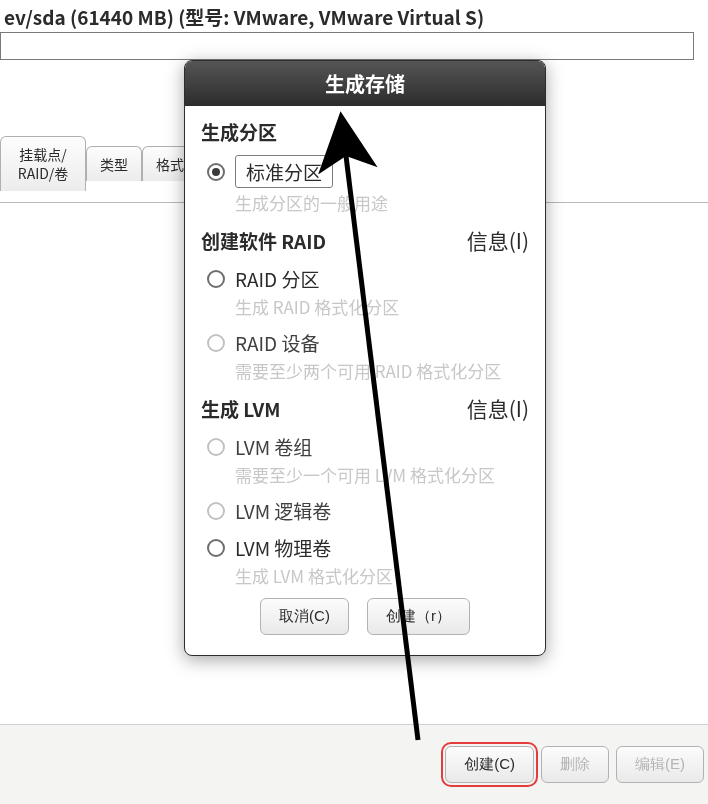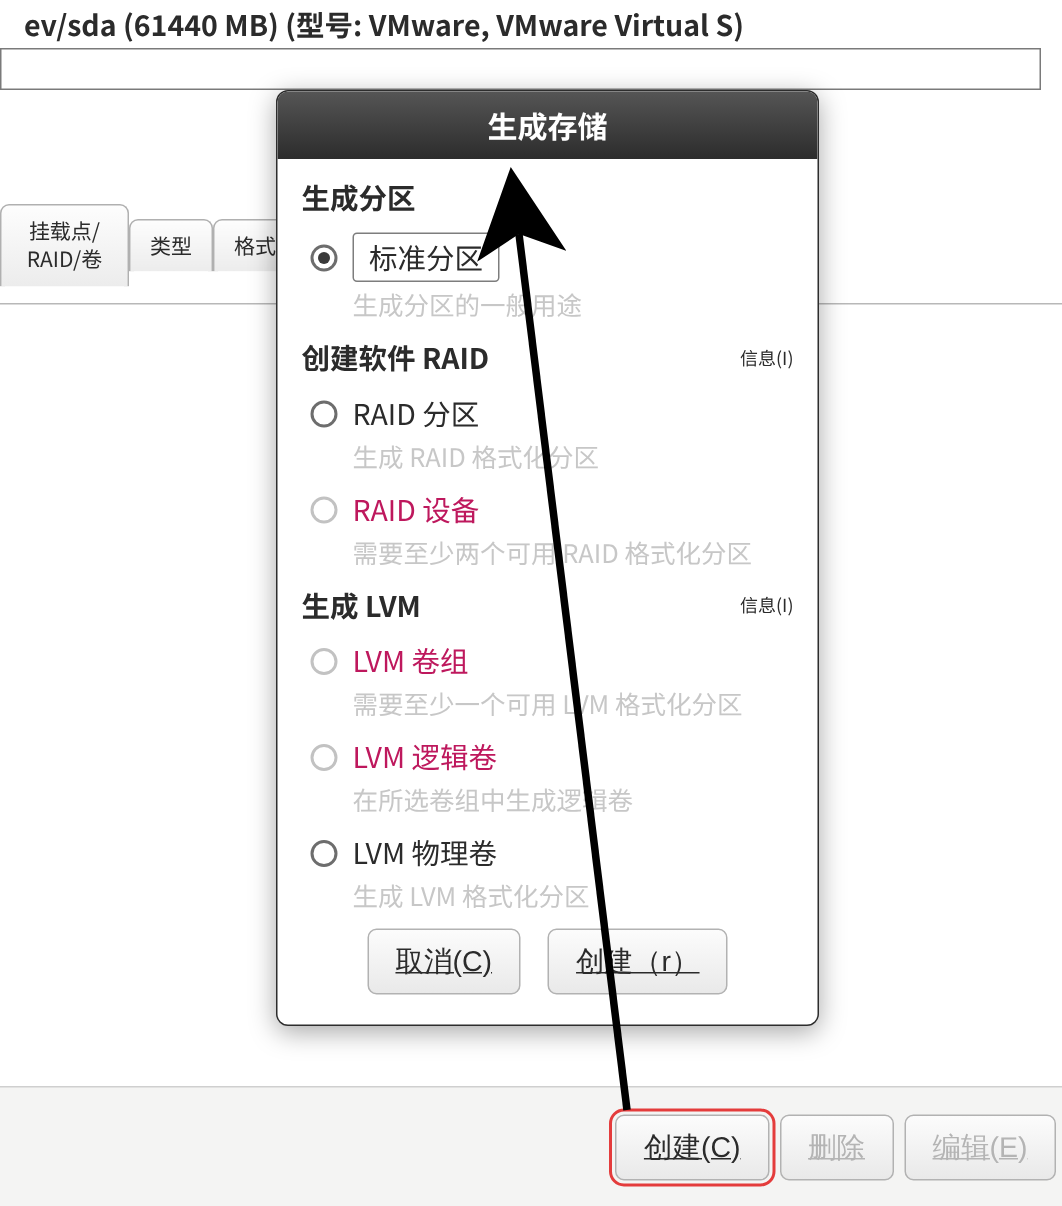--- a/index.html
+++ b/index.html
@@ -10,21 +10,21 @@
       width: 708px;
       height: 804px;
       position: relative;
       overflow: hidden;
       color: #2b2b2b;
     }
 
     .header-line {
       font-weight: bold;
       font-size: 19px;
-      padding: 3px 0 6px 16px;
+      padding: 3px 0 6px 4px;
     }
 
     .big-box {
       position: absolute;
       left: 0;
       top: 32px;
       width: 694px;
       height: 28px;
       border: 1px solid #7a7a7a;
       background: #fff;
@@ -68,24 +68,23 @@
       align-items: center;
       justify-content: flex-end;
       gap: 7px;
       padding-right: 4px;
     }
     .btn {
       border: 1px solid #b2b2b2;
       background: linear-gradient(#fcfcfc, #e9e9e9);
       border-radius: 6px;
       padding: 8px 18px;
-      font-size: 19px;
+      font-size: 15px;
       color: #2b2b2b;
       cursor: pointer;
-      text-decoration: underline;
     }
     .btn.disabled { color: #b4b4b4; }
     .btn.highlight {
       outline: 2px solid #e43c3c;
       outline-offset: 2px;
     }
 
     
     .dialog {
       position: absolute;
@@ -112,30 +111,30 @@
     .section-title {
       font-size: 19px;
       font-weight: 600;
       margin-top: 6px;
       display: flex;
       justify-content: space-between;
       align-items: center;
     }
     .section-title .info {
       font-weight: normal;
-      font-size: 12px;
+      font-size: 21px;
     }
     .radio-row {
       display: flex;
       align-items: center;
       margin: 10px 0 2px 6px;
       font-size: 19px;
       gap: 10px;
     }
-    .radio-row.disabled { color: #be185d; }
+    .radio-row.disabled { color: #404040; }
     .radio {
       width: 18px; height: 18px;
       border: 2px solid #6d6d6d;
       border-radius: 50%;
       display: inline-flex;
       align-items: center;
       justify-content: center;
       flex: 0 0 auto;
     }
     .radio.disabled { border-color: #c2c2c2; }
@@ -227,21 +226,20 @@
     <div class="radio-row disabled">
       <span class="radio disabled"></span>
       <span>LVM 卷组</span>
     </div>
     <div class="desc">需要至少一个可用 LVM 格式化分区</div>
 
     <div class="radio-row disabled">
       <span class="radio disabled"></span>
       <span>LVM 逻辑卷</span>
     </div>
-    <div class="desc">在所选卷组中生成逻辑卷</div>
 
     <div class="radio-row">
       <span class="radio"></span>
       <span>LVM 物理卷</span>
     </div>
     <div class="desc">生成 LVM 格式化分区</div>
 
     <div class="dialog-buttons">
       <button class="btn">取消(C)</button>
       <button class="btn">创建（r）</button>

